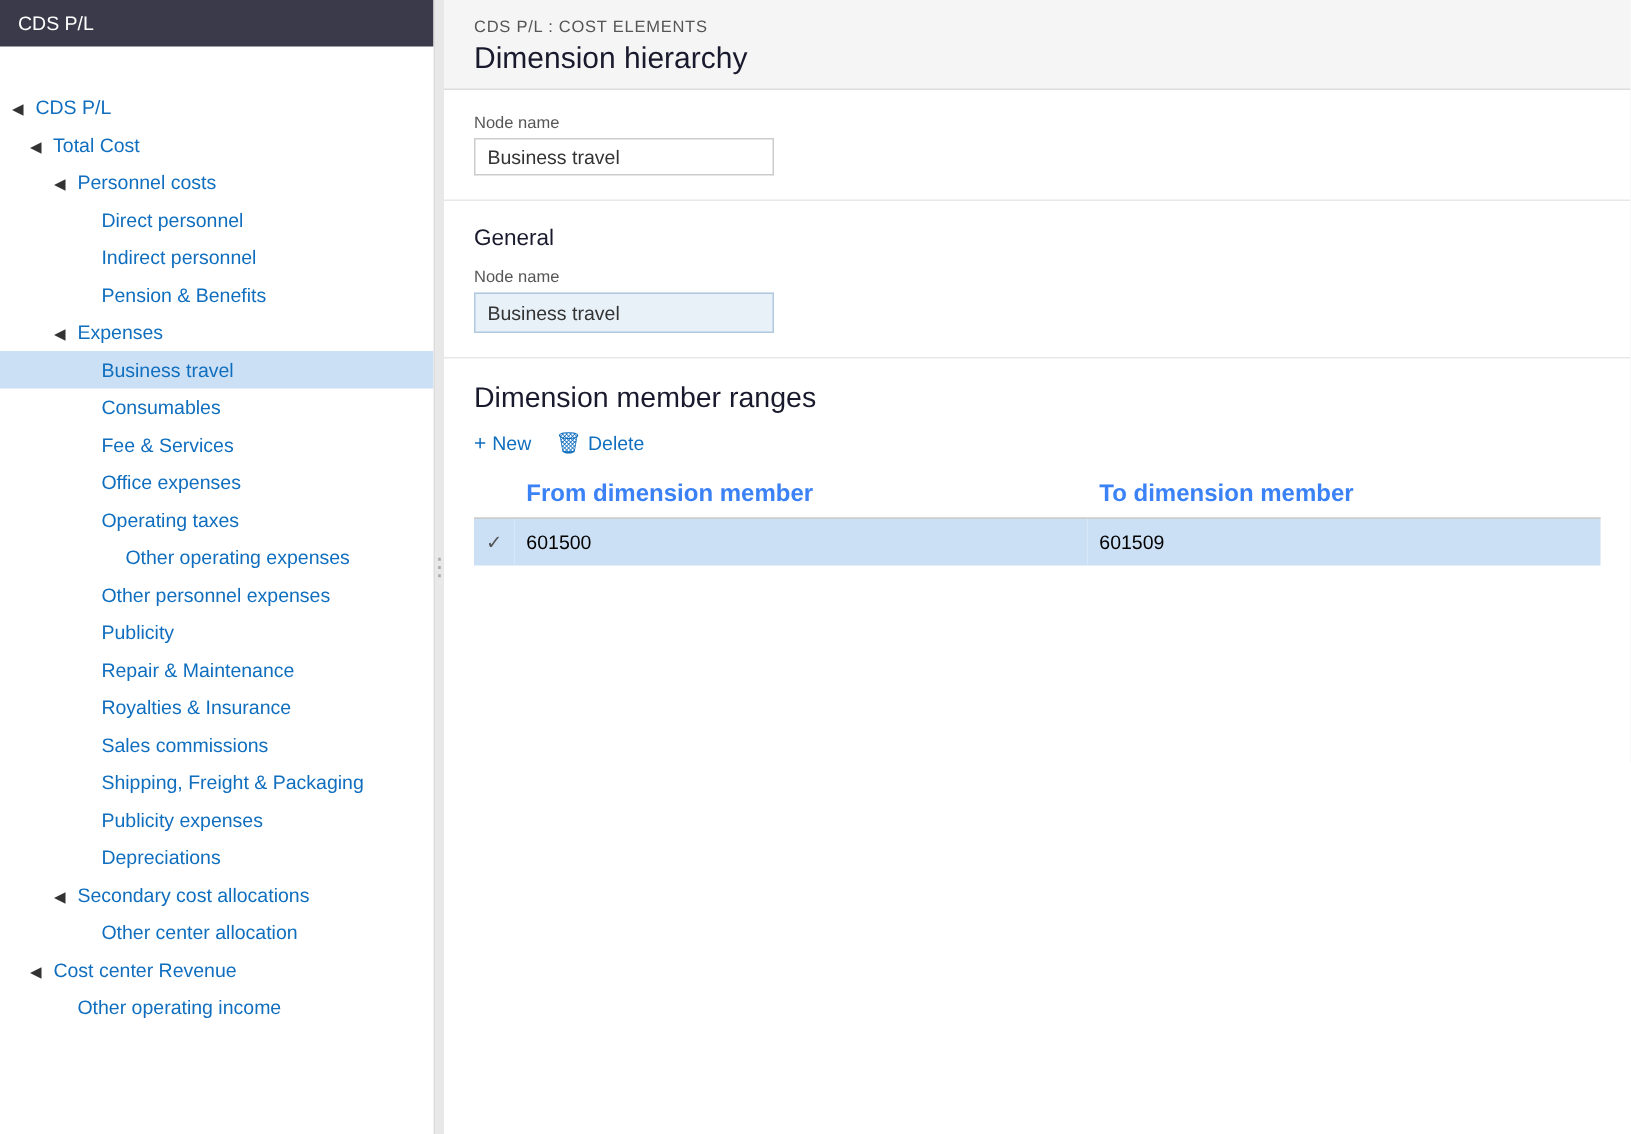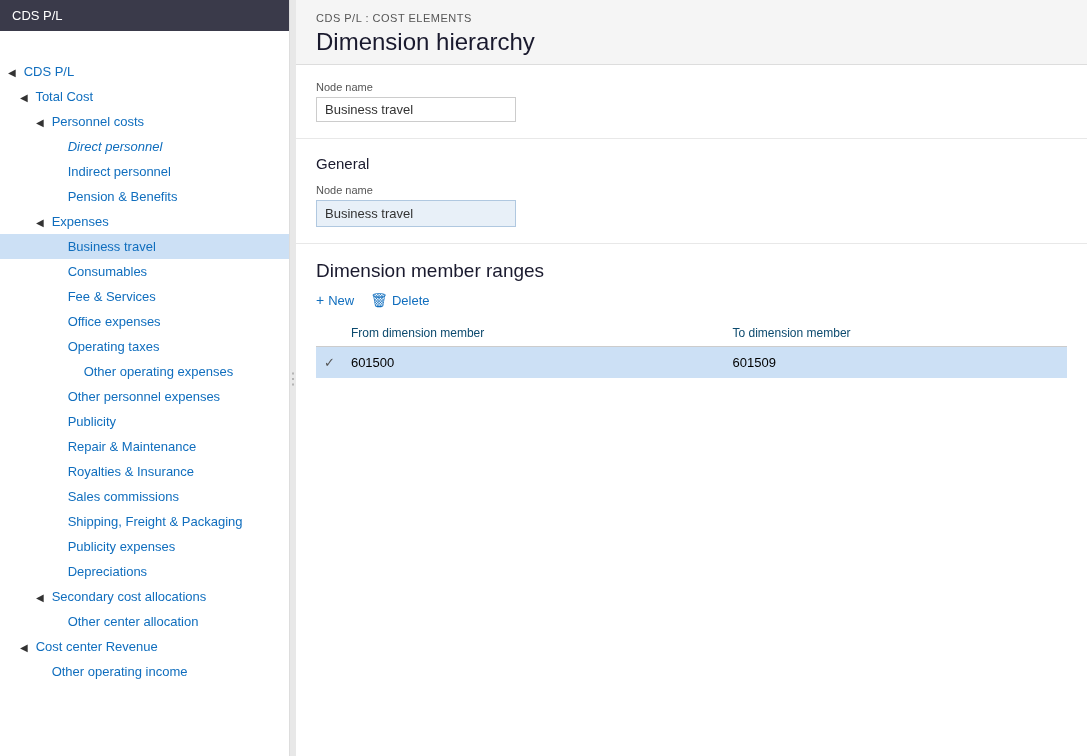--- a/index.html
+++ b/index.html
@@ -66,21 +66,21 @@
 
     .breadcrumb {
       font-size: 11px;
       color: #555;
       margin-bottom: 4px;
       text-transform: uppercase;
       letter-spacing: 0.5px;
     }
 
     .page-title {
-      font-size: 24px;
+      font-size: 20px;
       font-weight: 300;
       color: #1a1a2e;
     }
 
     .main-content {
       padding: 0;
       flex: 1;
       background: #fff;
     }
 
@@ -162,23 +162,23 @@
       border-collapse: collapse;
     }
 
     thead tr {
       border-bottom: 1px solid #ccc;
     }
 
     th {
       text-align: left;
       padding: 6px 8px;
-      font-size: 12px;
-      color: #0c4a6e;
-      font-weight: 400;
+      font-size: 16px;
+      color: #3b82f6;
+      font-weight: 700;
     }
 
     td {
       padding: 8px 8px;
       font-size: 13px;
     }
 
     .table-row-selected {
       background: #cce0f5;
     }
@@ -208,21 +208,21 @@
 
 <div id="sidebar">
   <div class="sidebar-header">
     <span>CDS P/L</span>
   </div>
   <div id="tree-container">
 
   <div class="tree-item" style="padding-left: 8px; padding-top: 5px; padding-bottom: 5px; margin-top: 28px;"><span class="collapse-icon">◀</span> <span class="label">CDS P/L</span></div>
       <div class="tree-item" style="padding-left: 20px; padding-top: 5px; padding-bottom: 5px;"><span class="collapse-icon">◀</span> <span class="label">Total Cost</span></div>
       <div class="tree-item" style="padding-left: 36px; padding-top: 5px; padding-bottom: 5px;"><span class="collapse-icon">◀</span> <span class="label">Personnel costs</span></div>
-      <div class="tree-item" style="padding-left: 52px; padding-top: 5px; padding-bottom: 5px; font-style: italic;"><span class="collapse-icon">&nbsp;</span> <span class="label">Direct personnel</span></div>
+      <div class="tree-item" style="padding-left: 52px; padding-top: 5px; padding-bottom: 5px;"><span class="collapse-icon">&nbsp;</span> <span class="label">Direct personnel</span></div>
       <div class="tree-item" style="padding-left: 52px; padding-top: 5px; padding-bottom: 5px;"><span class="collapse-icon">&nbsp;</span> <span class="label">Indirect personnel</span></div>
       <div class="tree-item" style="padding-left: 52px; padding-top: 5px; padding-bottom: 5px;"><span class="collapse-icon">&nbsp;</span> <span class="label">Pension &amp; Benefits</span></div>
       <div class="tree-item" style="padding-left: 36px; padding-top: 5px; padding-bottom: 5px;"><span class="collapse-icon">◀</span> <span class="label">Expenses</span></div>
       <div class="tree-item selected" style="padding-left: 52px; padding-top: 5px; padding-bottom: 5px;"><span class="collapse-icon">&nbsp;</span> <span class="label">Business travel</span></div>
       <div class="tree-item" style="padding-left: 52px; padding-top: 5px; padding-bottom: 5px;"><span class="collapse-icon">&nbsp;</span> <span class="label">Consumables</span></div>
       <div class="tree-item" style="padding-left: 52px; padding-top: 5px; padding-bottom: 5px;"><span class="collapse-icon">&nbsp;</span> <span class="label">Fee &amp; Services</span></div>
       <div class="tree-item" style="padding-left: 52px; padding-top: 5px; padding-bottom: 5px;"><span class="collapse-icon">&nbsp;</span> <span class="label">Office expenses</span></div>
       <div class="tree-item" style="padding-left: 52px; padding-top: 5px; padding-bottom: 5px;"><span class="collapse-icon">&nbsp;</span> <span class="label">Operating taxes</span></div>
       <div class="tree-item" style="padding-left: 68px; padding-top: 5px; padding-bottom: 5px;"><span class="collapse-icon">&nbsp;</span> <span class="label">Other operating expenses</span></div>
       <div class="tree-item" style="padding-left: 52px; padding-top: 5px; padding-bottom: 5px;"><span class="collapse-icon">&nbsp;</span> <span class="label">Other personnel expenses</span></div>

